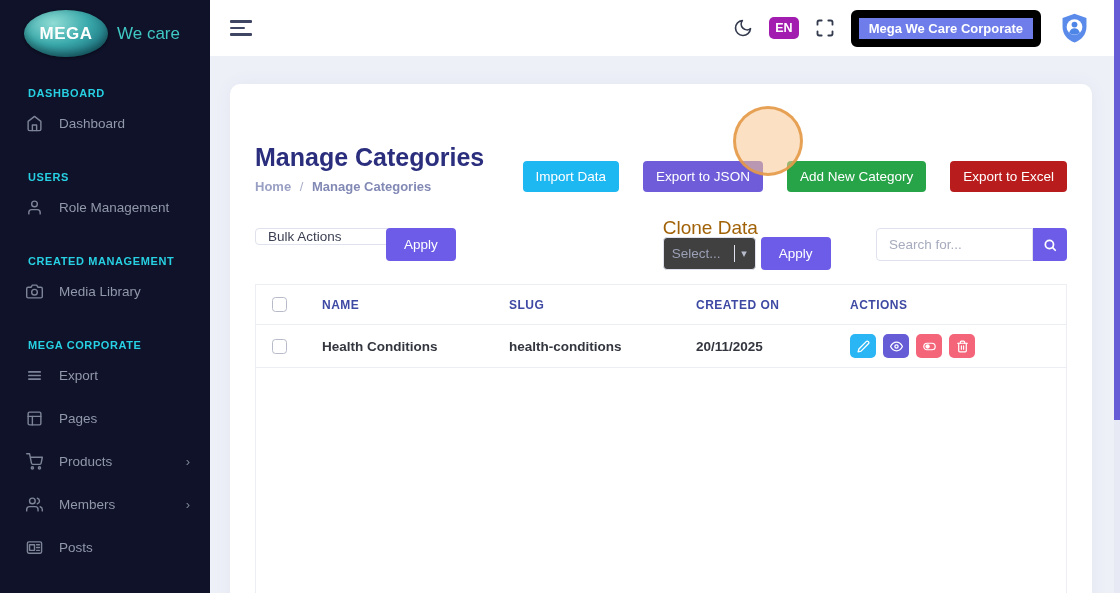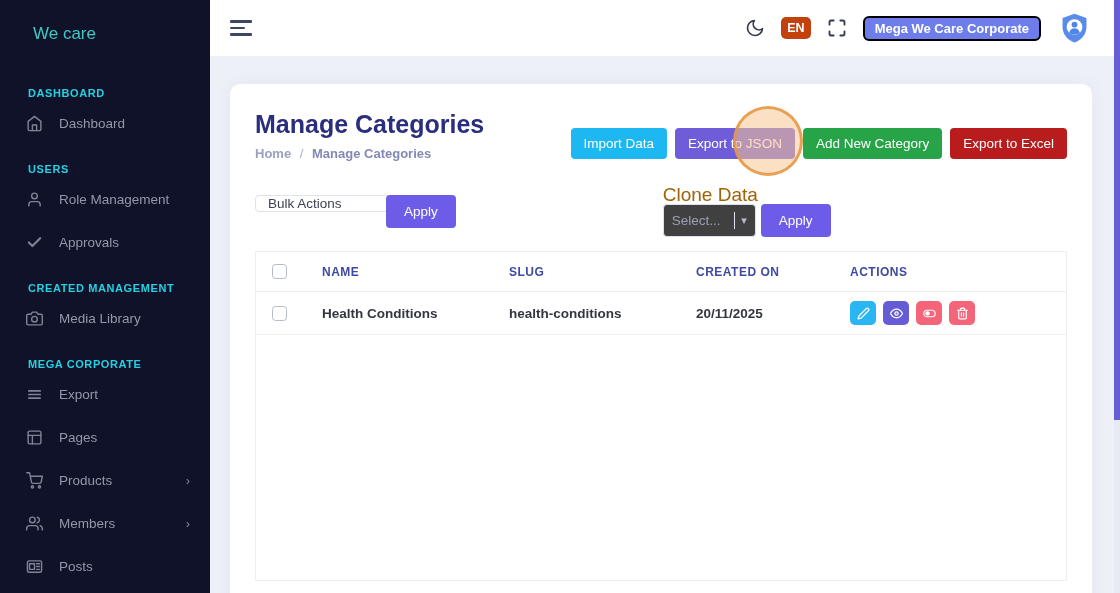--- a/index.html
+++ b/index.html
@@ -8,50 +8,50 @@
   
   .sidebar { position:fixed; left:0; top:0; bottom:0; width:210px; background:#0f1228; z-index:5; }
   .logo-area { height:67px; display:flex; align-items:center; padding-left:24px; }
   .logo-ellipse { width:84px; height:47px; border-radius:50%;
     background:radial-gradient(ellipse at 35% 28%, #8fdcd4 0%, #3aa9ab 45%, #0d5468 100%);
     display:flex; align-items:center; justify-content:center;
     box-shadow:inset 0 -4px 8px rgba(0,0,0,.35), 0 1px 3px rgba(0,0,0,.4); }
   .logo-ellipse span { color:#fff; font-weight:bold; font-size:17px; letter-spacing:.5px; }
   .logo-tagline { color:#3fc8c4; font-size:17px; margin-left:9px; font-weight:400; }
   .nav { padding-top:10px; }
-  .nav-section-label { color:#27d0e2; font-size:11px; font-weight:bold; letter-spacing:.6px; padding-left:28px; margin-top:20px; height:13px; }
+  .nav-section-label { color:#27d0e2; font-size:11px; font-weight:bold; letter-spacing:.6px; padding-left:28px; margin-top:28px; height:13px; }
   .nav-section-label.first { margin-top:10px; }
   .nav-item { height:40px; margin-top:3px; display:flex; align-items:center; padding:0 20px 0 26px; color:#9298ab; font-size:13.5px; cursor:pointer; }
   .nav-item .nicon { width:17px; height:17px; color:#7e8498; margin-right:16px; flex:0 0 17px; }
   .nav-item .nicon svg { width:17px; height:17px; display:block; }
   .nav-item .chev { margin-left:auto; color:#7e8498; font-size:13px; }
 
   
   .topbar { position:fixed; left:210px; right:0; top:0; height:56px; background:#fff; display:flex; align-items:center; padding:0 28px 0 20px; z-index:4; }
   .hamburger { width:22px; cursor:pointer; }
   .hamburger .bar { height:2.5px; background:#3f4663; border-radius:1px; margin-bottom:4px; }
   .hamburger .bar.short { width:15px; }
   .hamburger .bar:last-child { margin-bottom:0; }
   .topbar-right { margin-left:auto; display:flex; align-items:center; gap:16px; }
   .icon-btn { color:#333a4d; cursor:pointer; display:flex; }
   .icon-btn svg { width:20px; height:20px; }
-  .lang-badge { background:#c2410c; color:#fff; font-size:12.5px; font-weight:bold; padding:4px 6px; border-radius:5px; cursor:pointer; }
-  .workspace-btn { background:#6e7de9; border:2px solid #000000; color:#fff; font-weight:bold; font-size:13px; padding:3px 10px; border-radius:6px; cursor:pointer; font-family:inherit; }
+  .lang-badge { background:#a21caf; color:#fff; font-size:12.5px; font-weight:bold; padding:4px 6px; border-radius:5px; cursor:pointer; }
+  .workspace-btn { background:#6e7de9; border:8px solid #000000; color:#fff; font-weight:bold; font-size:13px; padding:3px 10px; border-radius:6px; cursor:pointer; font-family:inherit; }
   .avatar { width:35px; height:35px; cursor:pointer; }
 
   
   .content { position:absolute; left:210px; top:56px; right:0; bottom:0; }
   .card { background:#fff; border-radius:10px; margin:28px 28px 0 20px; padding:26px 25px; height:620px; box-shadow:0 0 18px rgba(80,90,130,.06); }
-  .card-head { display:flex; }
+  .card-head { display:flex;margin-top:33px; }
   .page-title { color:#2a2e7d; font-size:25px; font-weight:bold; }
   .breadcrumb { margin-top:7px; font-size:13px; color:#9aa0c4; font-weight:bold; }
   .breadcrumb .bc-home { color:#9aa0c4; cursor:pointer; }
   .breadcrumb .bc-sep { color:#a9aec9; font-weight:normal; margin:0 5px; }
   .breadcrumb .bc-current { color:#8289b5; }
-  .page-actions { margin-left:auto; margin-top:18px; display:flex; gap:8px; align-items:flex-start; }
+  .page-actions { margin-left:auto; margin-top:18px; display:flex; gap:24px; align-items:flex-start; }
   .btn { border:none; color:#fff; font-size:13.5px; padding:8px 13px; border-radius:4px; cursor:pointer; white-space:nowrap; font-family:inherit; }
   .btn-cyan { background:#1db7f2; }
   .btn-green { background:#27a348; }
   .btn-purple { background:#6e5cd8; }
   .btn-green2 { background:#b91c1c; }
 
   
   .filters { display:flex; margin-top:23px; align-items:flex-start; }
   .bulk-group { display:flex; padding-top:11px; }
   .bulk-input { width:133px; height:17px; border:1px solid #dfe2ec; border-radius:4px 0 0 4px; padding:0 12px; font-size:13.5px; color:#3b3f51; font-family:inherit; outline:none; }
@@ -87,20 +87,23 @@
   .click-indicator { position:fixed; left:733px; top:106px; width:70px; height:70px; border-radius:50%;
     background:rgba(247,199,148,.55); border:3px solid rgba(228,150,66,.85); z-index:40; pointer-events:none; }
   .scrollbar-track { position:fixed; right:0; top:0; width:6px; height:100%; background:#e7eaf4; z-index:60; }
   .scrollbar-thumb { position:absolute; top:0; left:0; width:6px; height:420px; background:#655cd6; cursor:pointer; }
 </style>
 </head>
 <body>
 
 <aside class="sidebar">
   <div class="logo-area">
+    <div class="logo-ellipse">
+      <span>MEGA</span>
+    </div>
     <span class="logo-tagline">We care</span>
   </div>
 
   <nav class="nav">
     <div class="nav-section-label first">DASHBOARD</div>
     <div class="nav-item">
       <span class="nicon">
         <svg viewBox="0 0 24 24" fill="none" stroke="currentColor" stroke-width="2" stroke-linecap="round" stroke-linejoin="round">
             <path d="M3 9l9-7 9 7v11a2 2 0 0 1-2 2H5a2 2 0 0 1-2-2z"></path>
             <polyline points="9 22 9 14 15 14 15 22"></polyline>
@@ -111,28 +114,20 @@
 
     <div class="nav-section-label">USERS</div>
     <div class="nav-item">
       <span class="nicon">
         <svg viewBox="0 0 24 24" fill="none" stroke="currentColor" stroke-width="2" stroke-linecap="round" stroke-linejoin="round">
             <path d="M20 21v-2a4 4 0 0 0-4-4H8a4 4 0 0 0-4 4v2"></path>
             <circle cx="12" cy="7" r="4"></circle>
           </svg>
       </span>
       <span>Role Management</span>
-    </div>
-    <div class="nav-item">
-      <span class="nicon">
-        <svg viewBox="0 0 24 24" fill="none" stroke="currentColor" stroke-width="3" stroke-linecap="round" stroke-linejoin="round">
-            <polyline points="20 6 9 17 4 12"></polyline>
-          </svg>
-      </span>
-      <span>Approvals</span>
     </div>
 
     <div class="nav-section-label">CREATED MANAGEMENT</div>
     <div class="nav-item">
       <span class="nicon">
         <svg viewBox="0 0 24 24" fill="none" stroke="currentColor" stroke-width="2" stroke-linecap="round" stroke-linejoin="round">
             <path d="M23 19a2 2 0 0 1-2 2H3a2 2 0 0 1-2-2V8a2 2 0 0 1 2-2h4l2-3h6l2 3h4a2 2 0 0 1 2 2z"></path>
             <circle cx="12" cy="13" r="4"></circle>
           </svg>
       </span>
@@ -262,20 +257,31 @@
         <div class="clone-controls">
           <div class="select-box">
             <span class="sel-text">Select...</span>
             <span class="sel-div"></span>
             <span class="sel-caret">▾</span>
           </div>
           <button class="apply-btn" style="border-radius:4px; margin-left:0;">Apply</button>
         </div>
       </div>
 
+      <div class="search-group">
+        <input class="search-input" placeholder="Search for..." style="">
+        <button class="search-btn">
+          <span style="display:flex;">
+            <svg viewBox="0 0 24 24" fill="none" stroke="currentColor" stroke-width="3" stroke-linecap="round">
+                <circle cx="11" cy="11" r="7"></circle>
+                <line x1="21" y1="21" x2="16.6" y2="16.6"></line>
+              </svg>
+          </span>
+        </button>
+      </div>
     </div>
 
     <div class="table-wrap">
       <table>
         <colgroup>
             <col style="width:58px">
             <col style="width:187px">
             <col style="width:187px">
             <col style="width:154px">
             <col>

